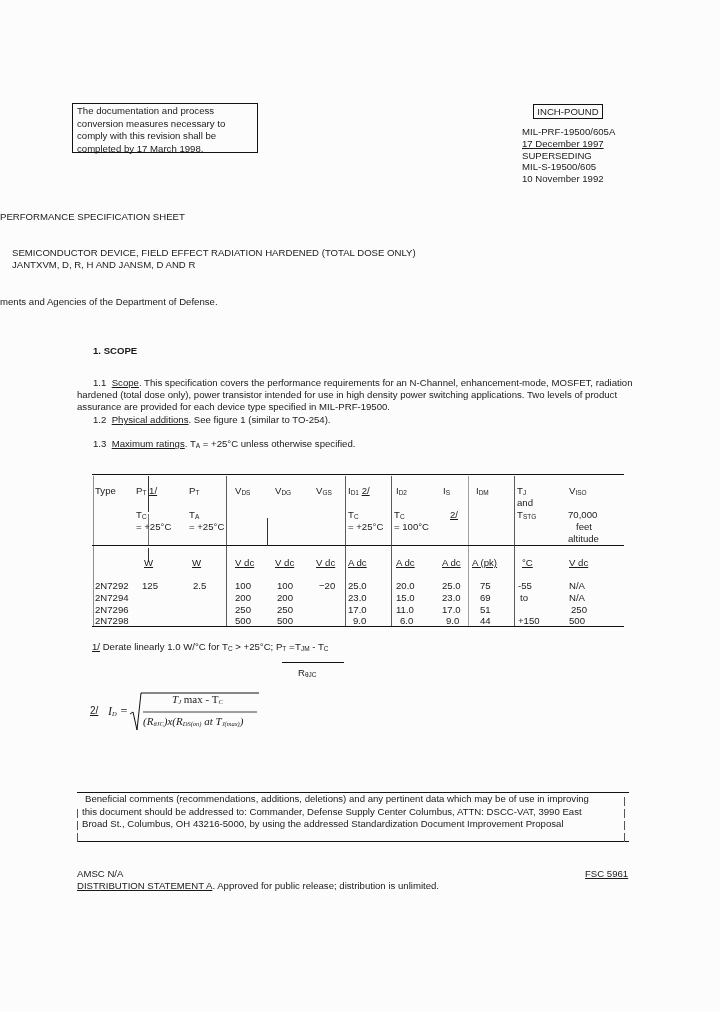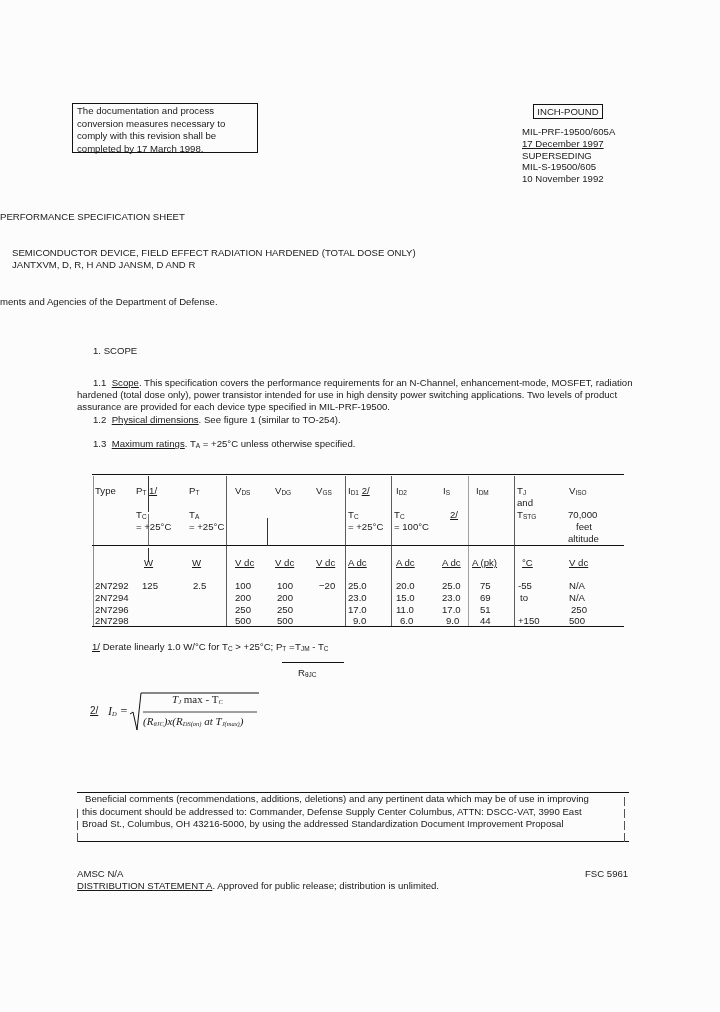--- a/index.html
+++ b/index.html
@@ -30,21 +30,21 @@
   }
   #docid { left: 522px; top: 126px; line-height: 11.8px; }
   #docid div { white-space: nowrap; }
 
   .center { left: 0; width: 720px; text-align: left; }
   #pss { top: 211px; }
   #subject { top: 247px; line-height: 12px; padding-left: 12px; }
   #approval { top: 296px; line-height: 12px; }
 
   .body { left: 77px; width: 560px; line-height: 12px; }
-  #scope-h { top: 345px; left: 93px; }
+  #scope-h { top: 345px; left: 93px; font-weight: bold; }
   #p11 { top: 377px; text-indent: 16px; }
   #p12 { top: 414px; left: 93px; }
   #p13 { top: 438px; left: 93px; }
 
   
   #ratings { left: 92px; top: 474px; width: 532px; height: 153px; }
   .hline { position: absolute; left: 0; width: 532px; border-top: 1px solid #111; }
   .vt { position: absolute; width: 1px; background: #333; }
   .cell { position: absolute; white-space: nowrap; line-height: 12px; }
 
@@ -52,21 +52,21 @@
   .frac-line { position: absolute; border-top: 1px solid #111; }
 
   #comments {
     left: 77px; top: 792px; width: 552px; height: 50px;
     border-top: 1px solid #111; border-bottom: 1px solid #111;
     line-height: 12.5px; padding-left: 5px; box-sizing: border-box;
   }
   #comments .bar { position: absolute; width: 1px; background: #555; height: 9px; }
 
   #amsc { left: 77px; top: 868px; }
-  #fsc { left: 585px; top: 868px; }
+  #fsc { left: 585px; top: 868px; text-decoration: underline; }
   #dist { left: 77px; top: 880px; }
 </style>
 </head>
 <body>
 
 <div id="notice" class="abs">
   <div>The documentation and process</div>
   <div>conversion measures necessary to</div>
   <div>comply with this revision shall be</div>
   <div>completed by 17 March 1998.</div>
@@ -87,21 +87,21 @@
   <div>JANTXVM, D, R, H AND JANSM, D AND R</div>
 </div>
 <div id="approval" class="abs center">
   <div>ments  and  Agencies  of  the  Department of Defense.</div>
 </div>
 
 <div id="scope-h" class="abs">1.  SCOPE</div>
 
 <div id="p11" class="abs body"><span>1.1</span>&nbsp;&nbsp;<span class="u">Scope</span><span>.  This specification covers the performance requirements for an N-Channel, enhancement-mode, MOSFET, radiation hardened (total dose only), power transistor intended for use in high density power switching applications.  Two levels of product assurance are provided for each device type specified in MIL-PRF-19500.</span></div>
 
-<div id="p12" class="abs"><span>1.2</span>&nbsp;&nbsp;<span class="u">Physical dimensions</span><span>.  See figure 1 (similar to TO-254).</span></div>
+<div id="p12" class="abs"><span>1.2</span>&nbsp;&nbsp;<span class="u">Physical additions</span><span>.  See figure 1 (similar to TO-254).</span></div>
 
 <div id="p13" class="abs"><span>1.3</span>&nbsp;&nbsp;<span class="u">Maximum ratings</span><span>.  T</span><sub>A</sub><span> = +25°C unless otherwise specified.</span></div>
 
 <div id="ratings" class="abs">
   <div class="hline" style="top:0"></div>
   <div class="hline" style="top:71px"></div>
   <div class="hline" style="top:152px"></div>
 
   <div class="vt" style="left:1px;top:2px;height:150px;opacity:.55"></div>
   <div class="vt" style="left:56px;top:2px;height:36px"></div>

